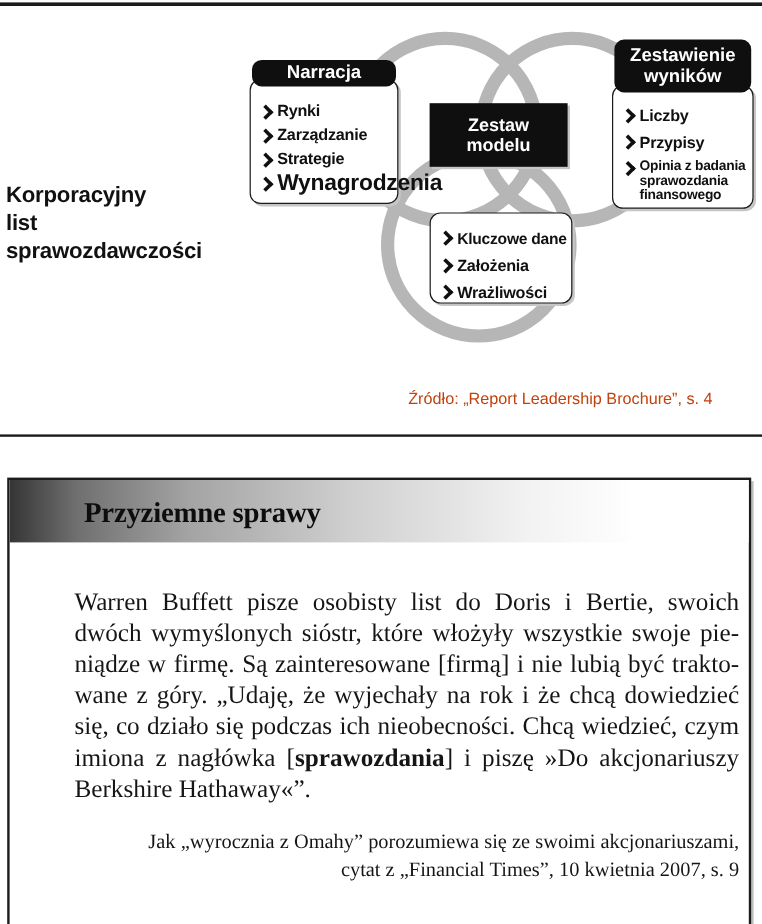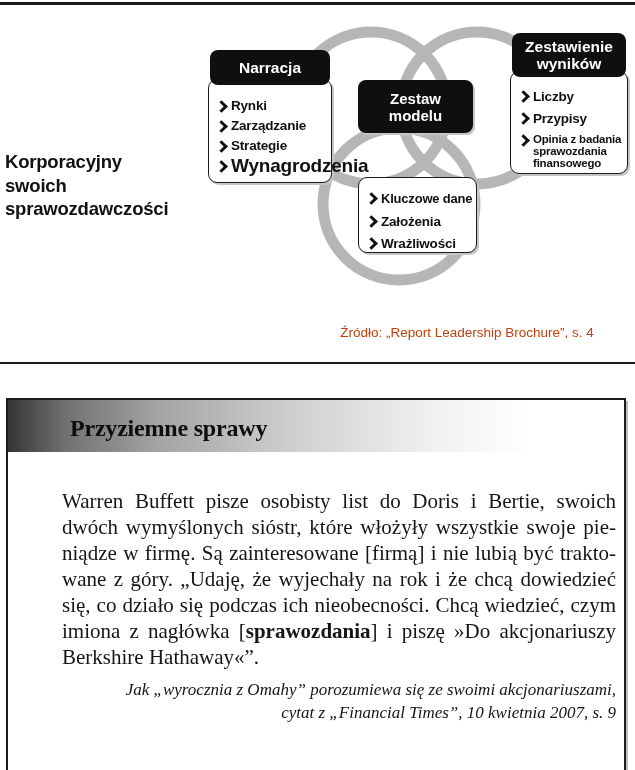--- a/index.html
+++ b/index.html
@@ -23,66 +23,66 @@
       list-style:none;padding:0;}
   .vnode-body ul{list-style:none;margin:0;padding:0;}
   .vnode-body li{display:flex;gap:5px;align-items:flex-start;font-weight:bold;
       font-size:13.5px;line-height:20px;letter-spacing:-0.2px;color:#101010;}
   .chev{flex:0 0 auto;width:6px;height:6px;border-top:3px solid #0f0f0f;border-right:3px solid #0f0f0f;
       transform:rotate(45deg);margin-top:6px;}
   .vnode-body .txt{flex:1;min-width:0;white-space:nowrap;}
   .vnode-body .txt.small{white-space:normal;font-size:11.5px;line-height:12px;padding-top:3px;}
 
   #node-narracja{left:208px;top:50px;width:124px;}
-  #node-narracja .vnode-header{height:35px;}
+  #node-narracja .vnode-header{height:22px;}
   #node-narracja .vnode-body{height:104px;box-sizing:border-box;padding:16px 5px 0 8px;}
 
   #node-zestawienie{left:510px;top:33px;width:118px;}
   #node-zestawienie .vnode-header{height:44px;padding:0 6px;}
   #node-zestawienie .vnode-body{height:103px;box-sizing:border-box;padding:14px 4px 0 8px;}
   #node-zestawienie li{line-height:22px;}
 
   #node-informacje{left:358px;top:183px;width:119px;}
   #node-informacje .vnode-header{height:54px;padding:0 4px;}
   #node-informacje .vnode-body{height:76px;box-sizing:border-box;padding:10px 4px 0 8px;}
   #node-informacje li{line-height:22.5px;}
 
-  .centerbox{position:absolute;left:358px;top:80px;width:115px;height:53px;background:#0f0f0f;
-      border-radius:8px;color:#fff;font-weight:bold;font-size:15px;line-height:17px;
+  .centerbox{position:absolute;left:358px;top:86px;width:115px;height:53px;background:#0f0f0f;
+      border-radius:0;color:#fff;font-weight:bold;font-size:15px;line-height:17px;
       display:flex;align-items:center;justify-content:center;text-align:center;
       box-shadow:2px 2px 0 #c6c6c6;z-index:2;}
   .centerbox span{display:block;width:80px;}
 
   .source-line{position:absolute;right:3px;top:325px;width:330px;text-align:center;
       font-size:13.5px;color:#c2410c;white-space:nowrap;}
 
   
   .callout{position:absolute;left:6px;top:398px;width:620px;height:474px;box-sizing:border-box;
       border:2px solid #1c1c1c;background:#fff;box-shadow:2px 3px 0 #bdbdbd;overflow:hidden;
       font-family:"Liberation Serif",serif;}
   .callout-bar{height:52px;display:flex;align-items:center;
       background:linear-gradient(90deg,#353535 0%,#6f6f6f 9%,#a3a3a3 24%,#cfcfcf 46%,#f2f2f2 70%,#ffffff 85%);}
   .callout-title{padding-left:62px;padding-top:4px;font-size:24px;font-weight:bold;color:#0d0d0d;
       letter-spacing:-0.2px;}
   .callout-par{margin:36px 8px 0 54px;color:#151515;}
   .pline{font-size:21px;line-height:26px;text-align:justify;text-align-last:justify;}
   .pline.plast{text-align-last:left;}
-  .callout-attr{margin:8px 8px 0 54px;text-align:right;color:#151515;font-style:italic;}
+  .callout-attr{margin:20px 8px 0 54px;text-align:right;color:#151515;}
   .aline{font-size:17px;line-height:23px;}
 </style>
 </head>
 <body>
 
 <div class="page">
 
   <div class="rule rule-top"></div>
 
   <div class="diagram-title">
       <div>Korporacyjny</div>
-      <div>swoich</div>
+      <div>list</div>
       <div>sprawozdawczości</div>
     </div>
 
   <svg class="rings" width="635" height="360" viewBox="0 0 635 360" aria-hidden="true">
     <circle class="ring" cx="371" cy="108" r="76" fill="none" stroke="#b6b6b6" stroke-width="11"></circle>
     <circle class="ring" cx="477" cy="108" r="76" fill="none" stroke="#b6b6b6" stroke-width="11"></circle>
     <circle class="ring" cx="399" cy="204" r="76" fill="none" stroke="#b6b6b6" stroke-width="11"></circle>
   </svg>
 
   <div class="vnode" id="node-narracja">

